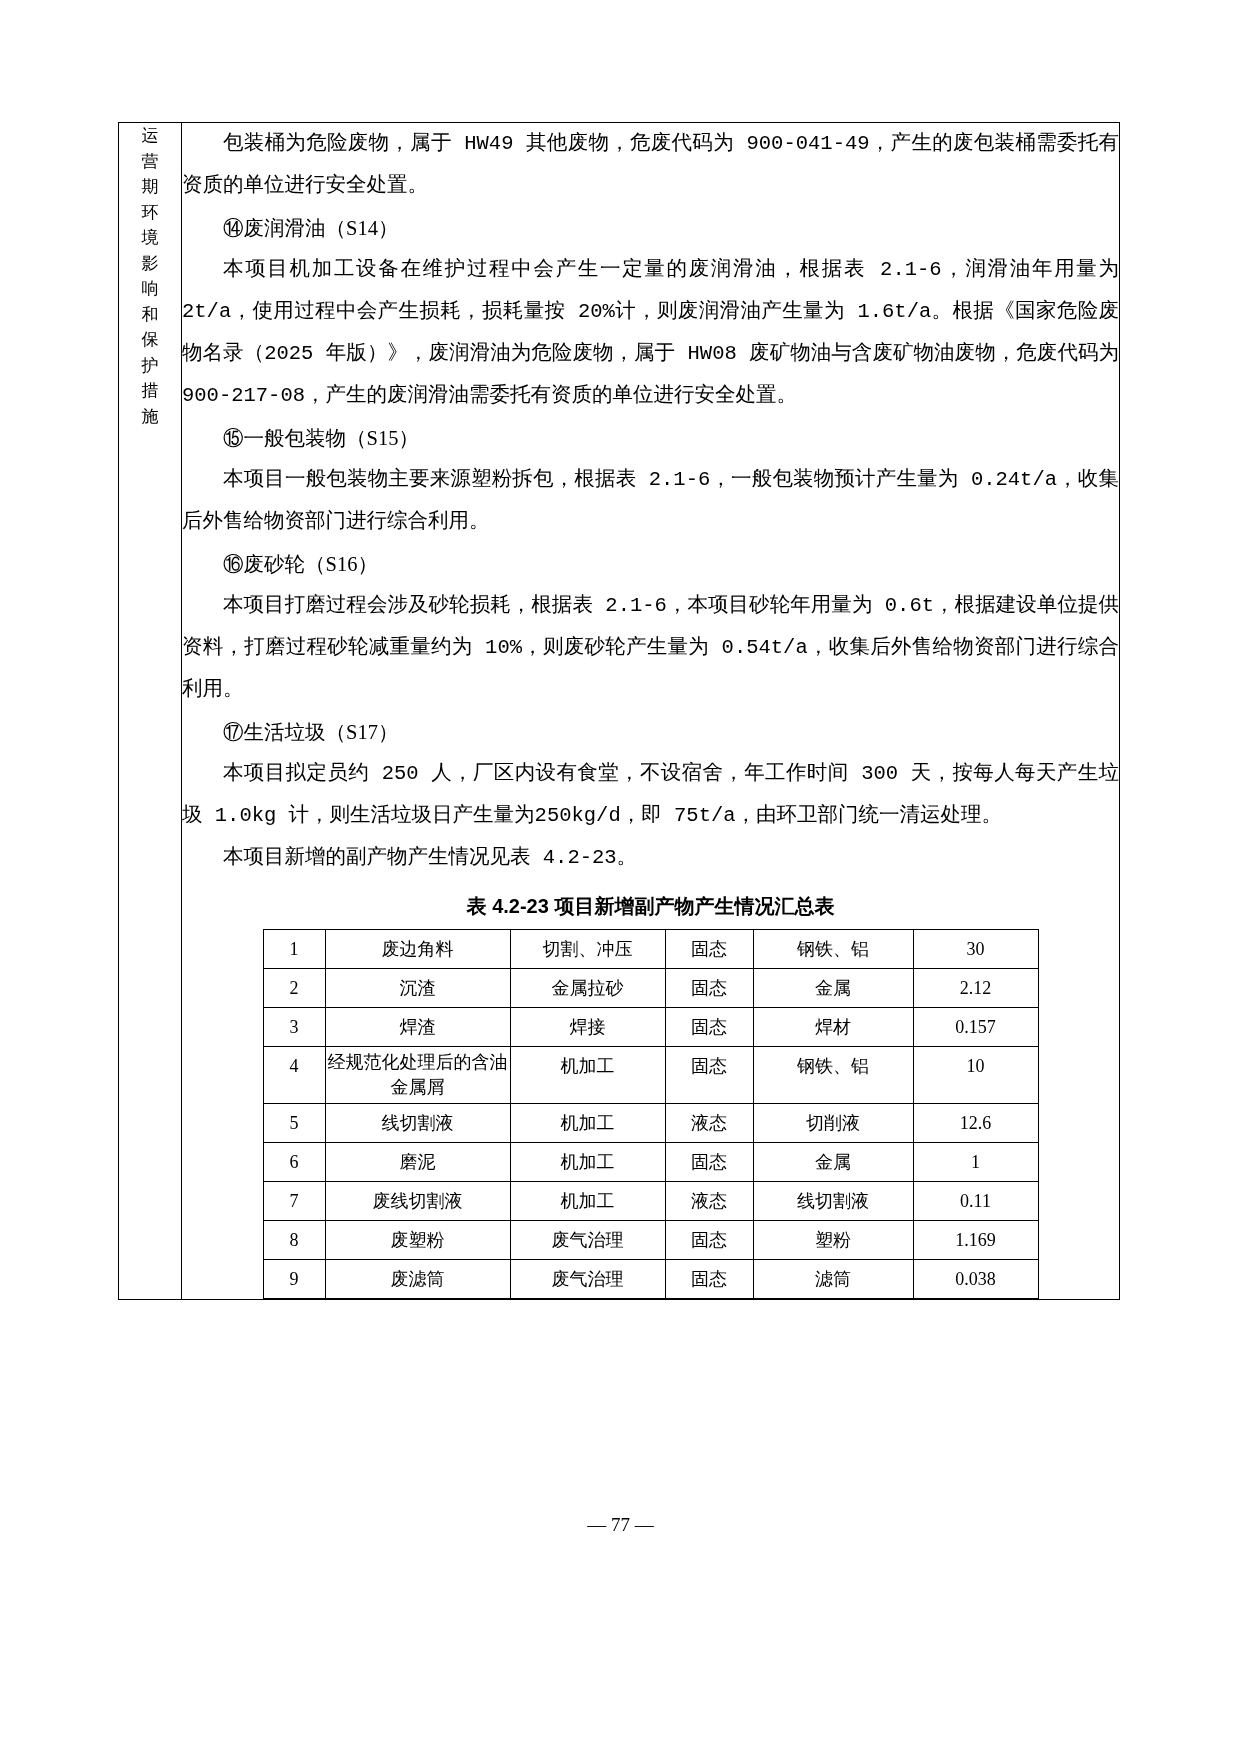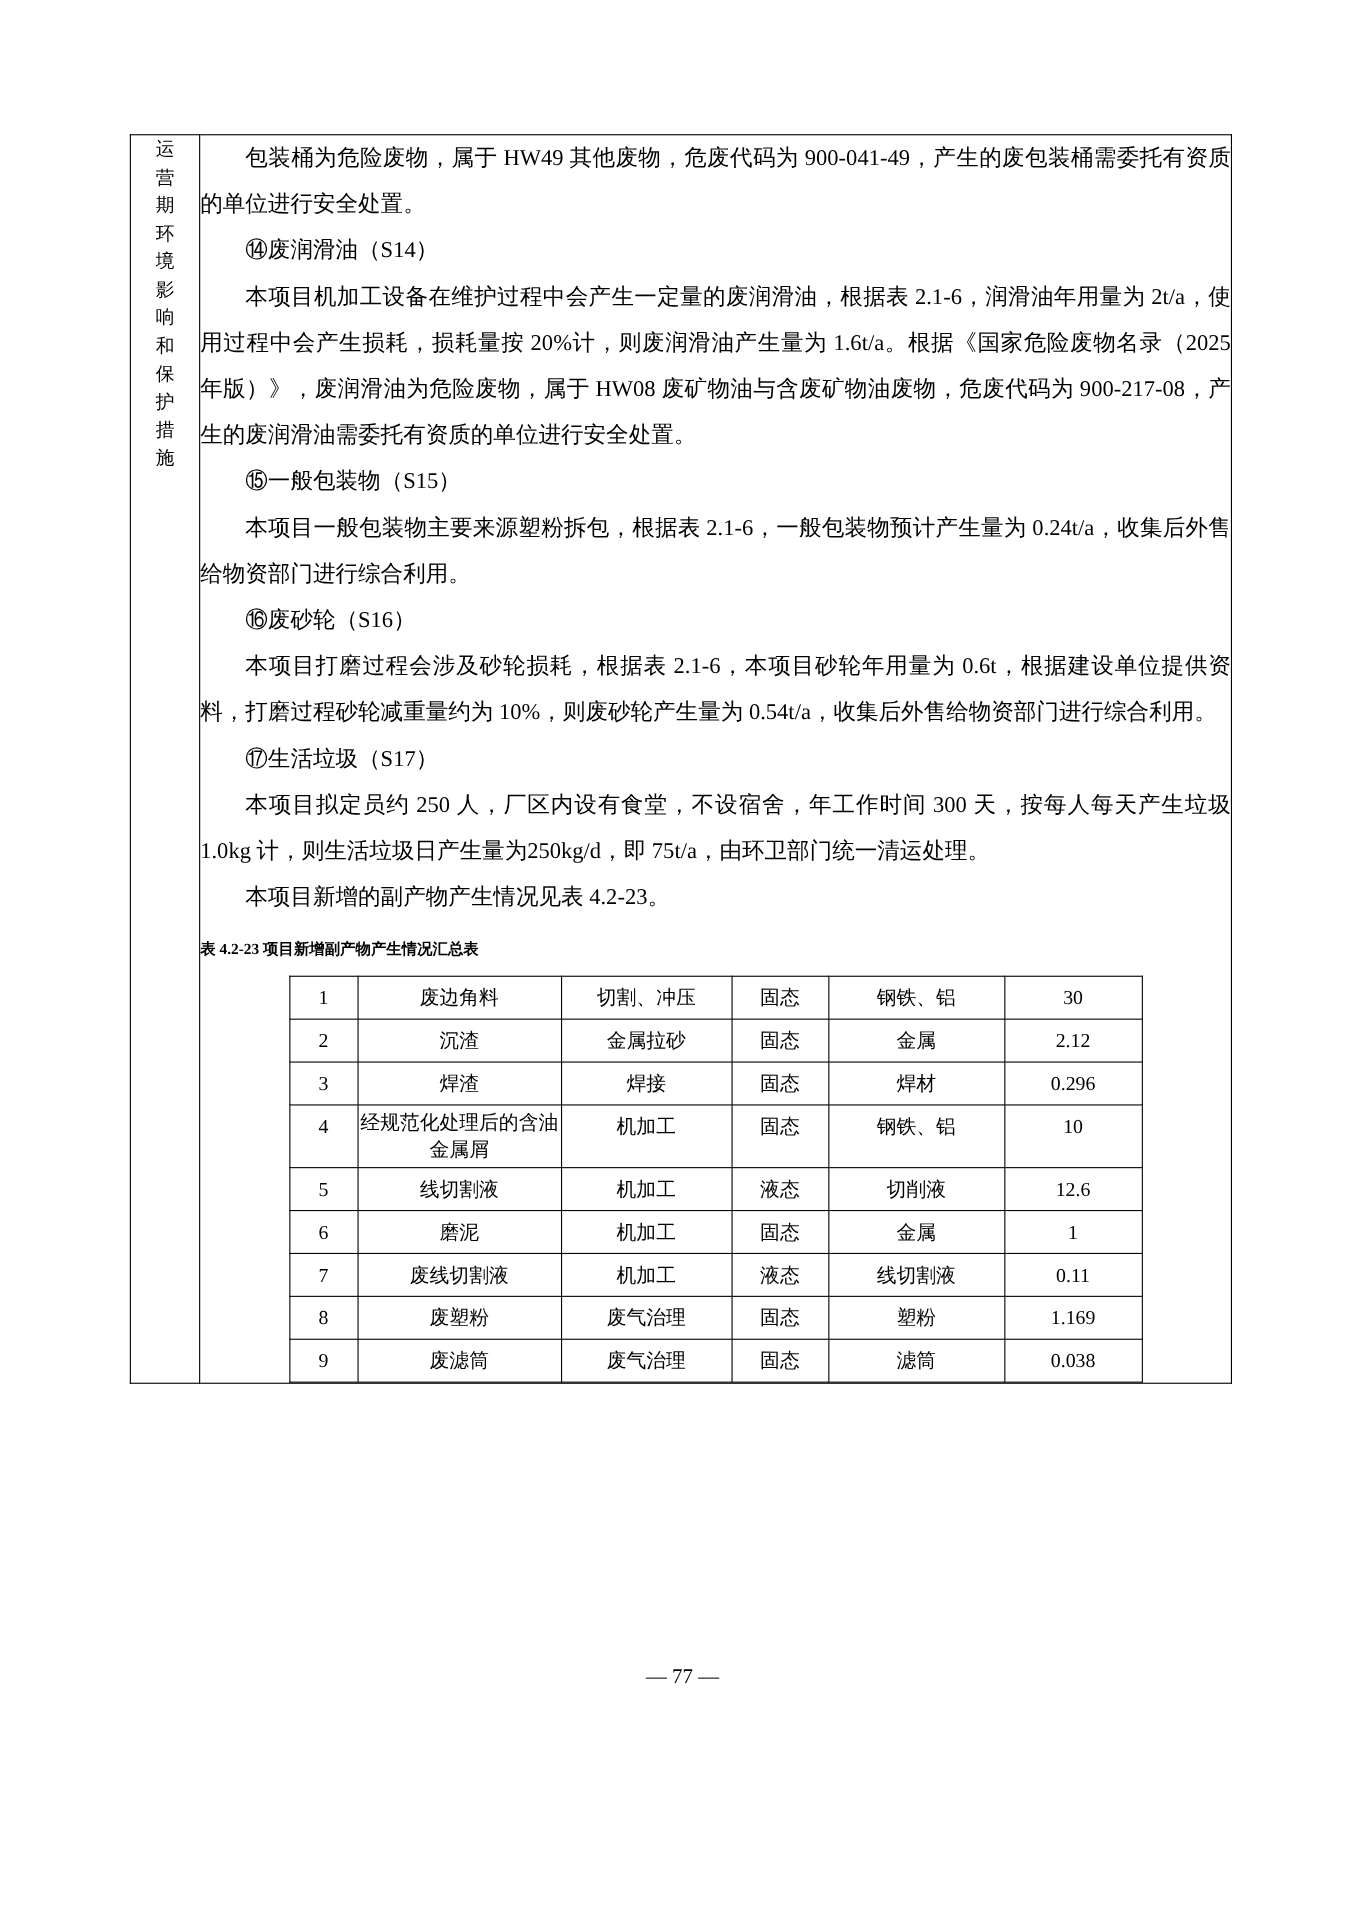--- a/index.html
+++ b/index.html
@@ -49,37 +49,38 @@
   }
   .content-cell {
     padding: 12px 18px 14px 18px;
   }
   p.para {
     margin: 0;
     font-size: 20.5px;
     line-height: 42px;
     text-align: justify;
     text-justify: inter-ideograph;
-    font-family: Liberation Serif, serif;
+    font-family: Liberation Mono, monospace;
   }
   p.indent {
     text-indent: 2em;
   }
   p.head {
     text-indent: 2em;
     margin: 0;
     font-size: 20.5px;
     line-height: 42px;
   }
   .tbl-title {
-    font-size: 14px;
+    text-align: center;
+    font-size: 20px;
     font-weight: bold;
     margin: 10px 0 6px 0;
     line-height: 34px;
-    font-family: Liberation Serif, serif;
+    font-family: Liberation Sans, sans-serif;
   }
   table.data {
     border-collapse: collapse;
     width: 775px;
     margin: 0 auto;
     table-layout: fixed;
   }
   table.data td, table.data th {
     border: 1px solid #000;
     text-align: center;
@@ -174,21 +175,21 @@
             <td>固态</td>
             <td>金属</td>
             <td>2.12</td>
           </tr>
           <tr>
             <td>3</td>
             <td>焊渣</td>
             <td>焊接</td>
             <td>固态</td>
             <td>焊材</td>
-            <td>0.296</td>
+            <td>0.157</td>
           </tr>
           <tr>
             <td>4</td>
             <td class="two-line">经规范化处理后的含油金属屑</td>
             <td>机加工</td>
             <td>固态</td>
             <td>钢铁、铝</td>
             <td>10</td>
           </tr>
           <tr>

